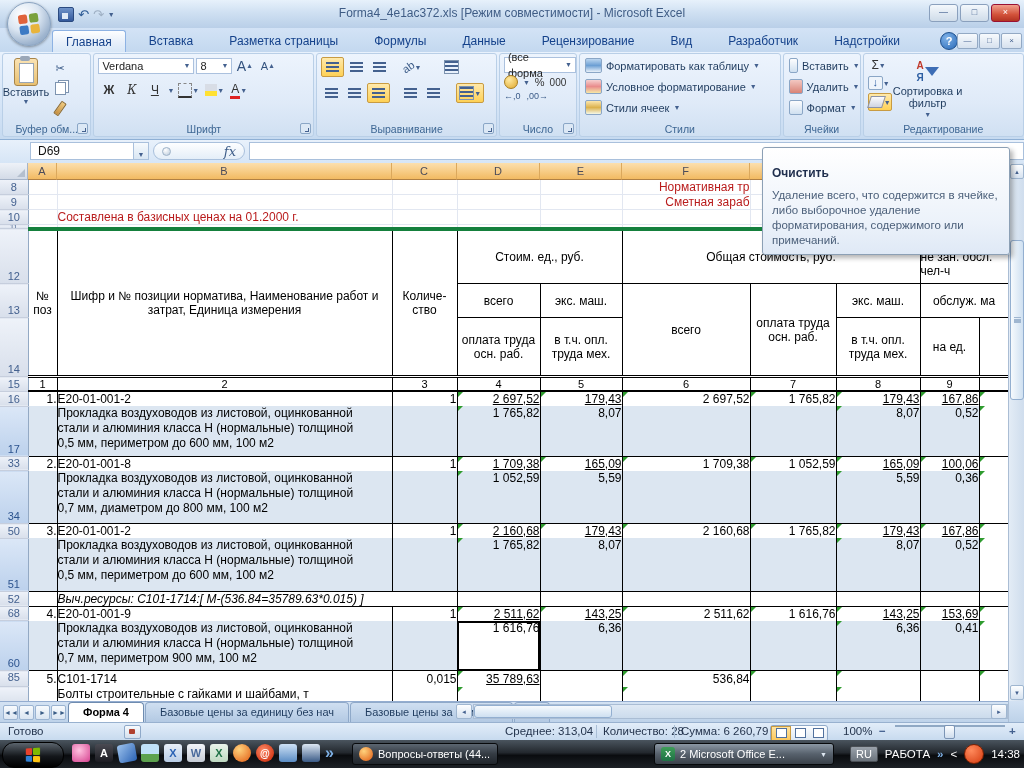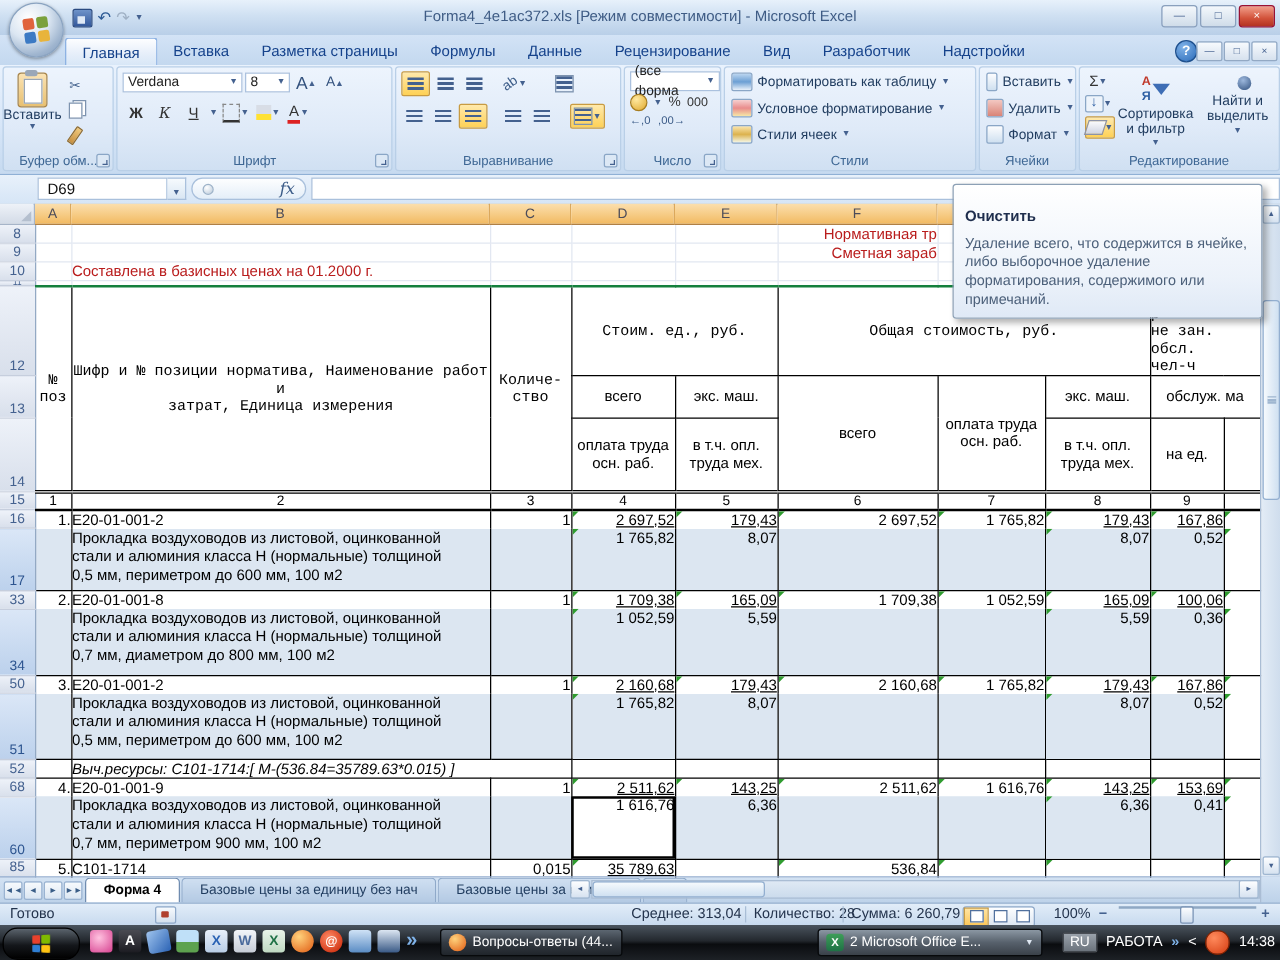--- a/index.html
+++ b/index.html
@@ -18,21 +18,21 @@
   .qat .sv{width:14px;height:13px;background:linear-gradient(#6f93c9,#33589b);border:1px solid #2a4a80;border-radius:2px;position:relative;}
   .qat .sv::after{content:"";position:absolute;left:3px;top:5px;width:6px;height:6px;background:#dfe9f6;}
   .qat .dis{color:#9fb0c4;}
   .ttl{left:0;top:6px;width:1024px;text-align:center;font-size:12px;color:#3f5c85;}
   .wbtns{right:4px;top:4px;display:flex;gap:2px;}
   .wb{width:27px;height:16px;border:1px solid #8aa0bd;border-radius:3px;background:linear-gradient(#f4f8fc,#cfdce9);
       font-size:9px;color:#44618f;text-align:center;line-height:15px;}
   .wb.cl{background:linear-gradient(#f2a08c,#d2523a 60%,#b33322);color:#fff;border-color:#913;}
   
   .trow{left:0;top:28px;width:1024px;height:24px;background:linear-gradient(#d3e3f6,#c3d8ef);}
-  .rtabs{position:absolute;left:52px;top:2px;display:flex;}
+  .rtabs{position:absolute;left:52px;top:2px;display:flex;gap:10px;}
   .rtab{padding:4px 13px 3px;font-size:12px;color:#15428b;white-space:nowrap;}
   .rtab.act{background:linear-gradient(#fdfeff,#e7effa 55%,#d8e7f7);border:1px solid #8db2e3;border-bottom:none;border-radius:3px 3px 0 0;}
   .help{position:absolute;right:66px;top:4px;width:16px;height:16px;border-radius:50%;color:#fff;font-weight:bold;font-size:11px;
         text-align:center;line-height:16px;background:radial-gradient(circle at 35% 30%,#7fb2e8,#2a6ab8);border:1px solid #1d4f8d;}
   .wbtns2{position:absolute;right:2px;top:5px;display:flex;gap:1px;}
   .wb2{width:19px;height:14px;border:1px solid #93a9c4;border-radius:2px;background:linear-gradient(#f7fafd,#d6e1ee);
        font-size:8px;color:#44618f;text-align:center;line-height:13px;}
   
   .ribbon{left:0;top:52px;width:1024px;height:88px;background:linear-gradient(#e9f2fd,#d7e6f8 55%,#c6daf0);
           border-bottom:1px solid #8fb0d5;display:flex;gap:2px;padding-left:2px;box-sizing:border-box;}
@@ -99,21 +99,21 @@
   .top{vertical-align:top !important;}
   .plain td.p{border-right:1px solid #e2e7f1;border-bottom:1px solid #e2e7f1;font-size:12px;color:#b91c1c;}
   .fr{text-align:right;white-space:nowrap;padding-right:2px;}
   .lb{white-space:nowrap;overflow:visible !important;padding-left:3px;}
   .c{border-right:1px solid #000;font-size:12px;color:#000;}
   .jc{border-right:1px solid #c8d2e0 !important;}
   tr.r1 td.c{border-bottom:none;}
   tr.r2 td.c{border-bottom:1px solid #000;}
   .hc{border-right:1px solid #000;border-bottom:1px solid #000;text-align:center;font-size:12px;color:#000;
       white-space:pre-line;background:#fff;padding:1px 2px;}
-  .tbt{border-top:2px solid #15803d;font-family:Liberation Mono, monospace;}
+  .tbt{border-top:4px solid #15803d;}
   .dblb{border-bottom:3px double #000 !important;}
   .lft{text-align:left;padding-left:5px;white-space:pre-line;}
   .hn{border-right:1px solid #000;border-bottom:2px solid #000;text-align:center;font-size:11px;background:#fff;}
   .pos{text-align:right;padding-right:3px;}
   .code{padding-left:4px;}
   .num{text-align:right;padding-right:3px;white-space:nowrap;}
   .und{text-decoration:underline;}
   .desc{white-space:pre-line;padding:0 4px;line-height:1.27;}
   .sel{background:#dce6f1;}
   .tri{position:relative;}
@@ -405,25 +405,20 @@
               <span class="erase"></span>
               <i class="dd">▼</i>
             </div>
         </div>
         <div class="vert">
           <span style="display:flex;align-items:center;gap:1px">
             <span><span class="azA">А</span><br><span class="azY">Я</span></span>
             <span class="funnel"></span>
           </span>
           <span>Сортировка и фильтр</span>
-            <i class="dd">▼</i>
-        </div>
-        <div class="vert">
-          <span class="bino"></span>
-          <span>Найти и выделить</span>
             <i class="dd">▼</i>
         </div>
       </div>
       <div class="glabel">Редактирование</div>
     </div>
   </div>
 
   <div class="abs fbar">
     <div class="nbox">D69</div>
     <div class="nboxdd"><i class="dd">▼</i></div>

